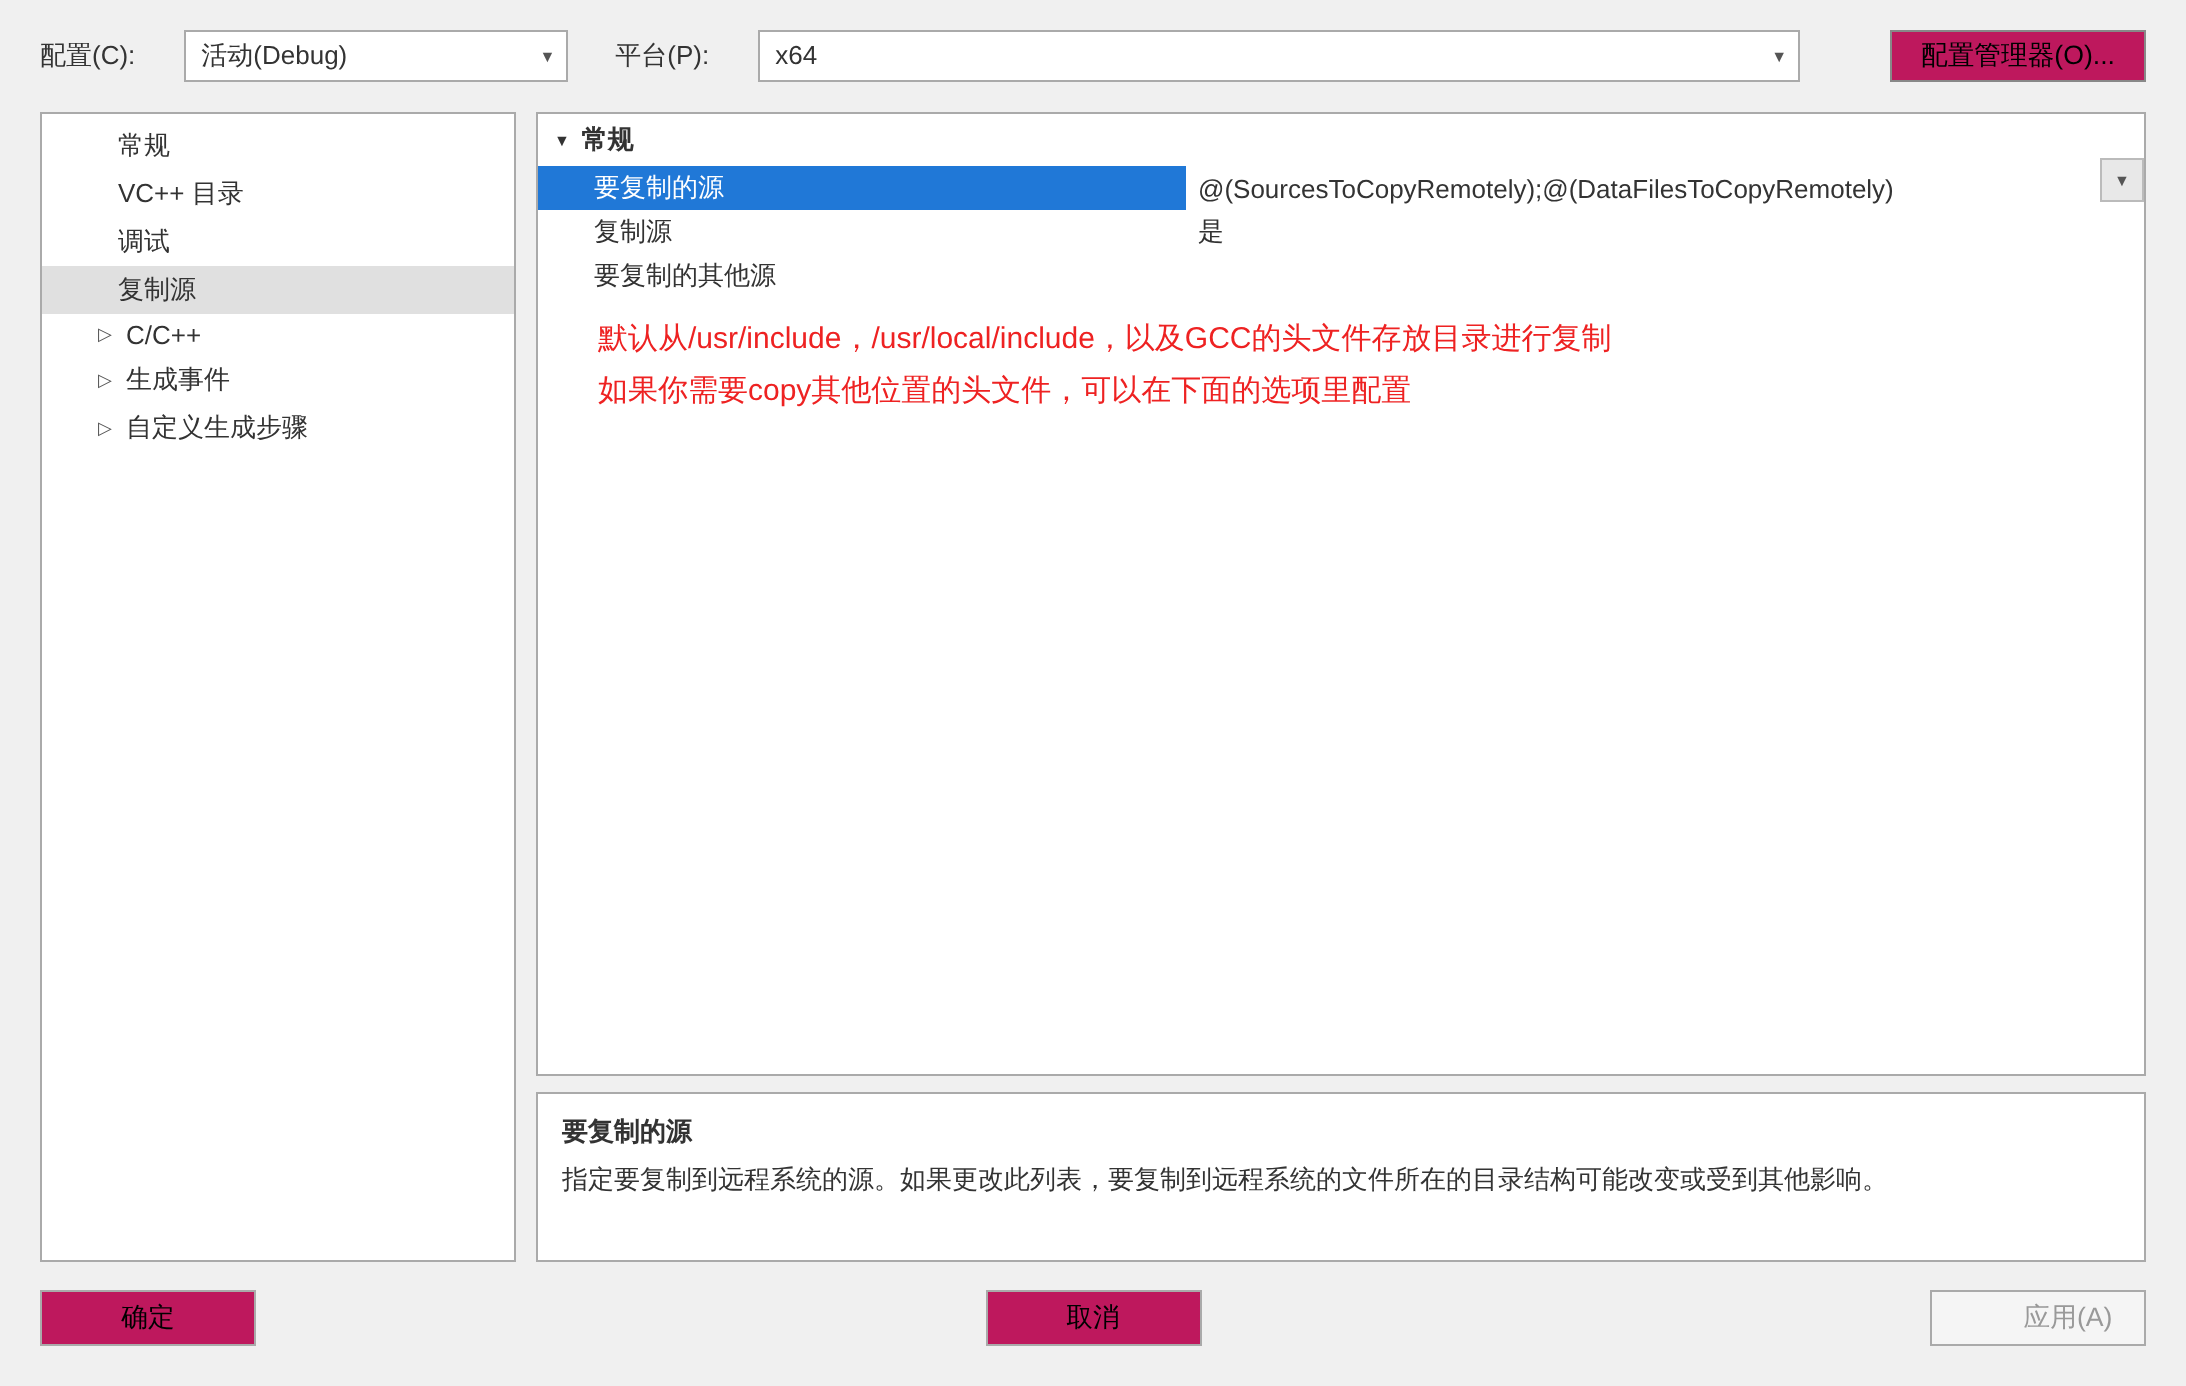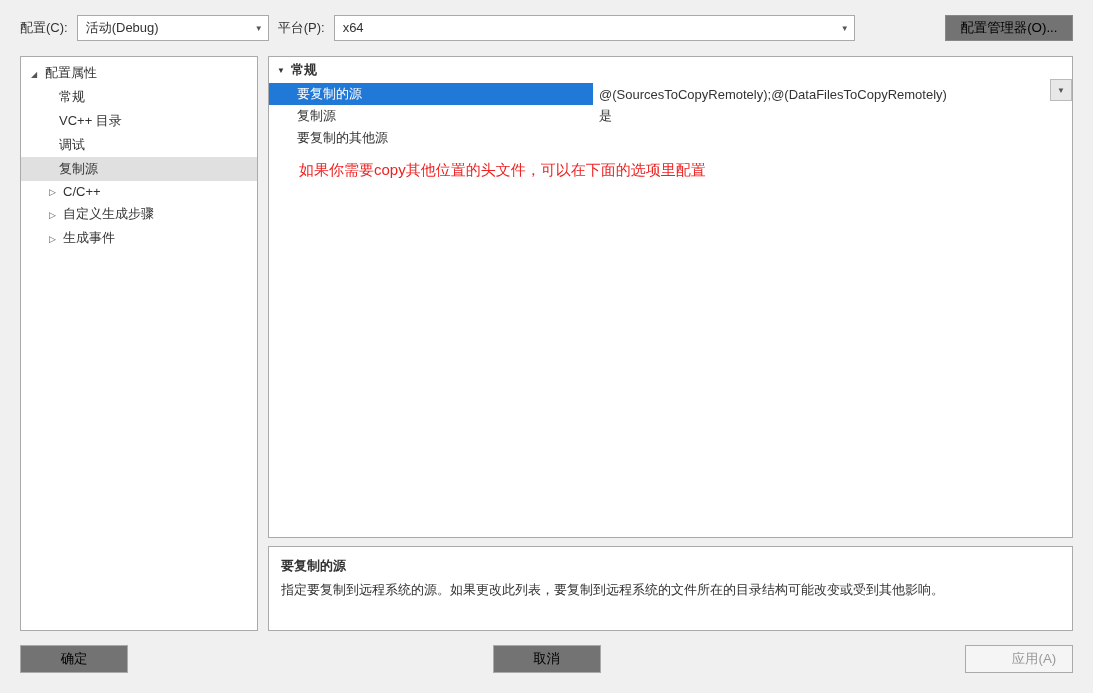--- a/index.html
+++ b/index.html
@@ -13,21 +13,21 @@
       background: #f0f0f0;
       width: 1093px;
       height: 693px;
       overflow: hidden;
       color: #333;
     }
     .top-bar {
       display: flex;
       align-items: center;
       padding: 15px 20px;
-      gap: 9px;
+      gap: 24px;
       background: #f0f0f0;
     }
     .top-label {
       white-space: nowrap;
     }
     .combo {
       position: relative;
       flex: 0 0 auto;
     }
     .combo-input {
@@ -49,21 +49,21 @@
       width: 18px;
       display: flex;
       align-items: center;
       justify-content: center;
       background: #fff;
       font-size: 8px;
       color: #555;
       border-left: none;
     }
     .btn {
-      background: #737373;
+      background: #be185d;
       border: 1px solid #aaa;
       padding: 4px 14px;
       height: 26px;
       display: flex;
       align-items: center;
       justify-content: center;
       cursor: pointer;
     }
     .btn-config-mgr {
       margin-left: auto;
@@ -217,48 +217,44 @@
     <div class="combo-input combo-platform">
         <span>x64</span>
       </div>
     <div class="combo-arrow">▼</div>
   </div>
   <button class="btn btn-config-mgr">配置管理器(O)...</button>
 </div>
 
 <div class="main-area">
   <div class="tree-panel">
-    <div class="tree-item level-1">
-      <span class="tree-expander expanded"></span>
-      <span>配置属性</span>
-    </div>
 
     <div class="tree-item level-2">
       <span>常规</span>
     </div>
     <div class="tree-item level-2">
       <span>VC++ 目录</span>
     </div>
     <div class="tree-item level-2">
       <span>调试</span>
     </div>
     <div class="tree-item level-2 selected">
       <span>复制源</span>
     </div>
     <div class="tree-item level-2x">
       <span class="tree-expander collapsed"></span>
       <span>C/C++</span>
     </div>
     <div class="tree-item level-2x">
       <span class="tree-expander collapsed"></span>
-      <span>自定义生成步骤</span>
+      <span>生成事件</span>
     </div>
     <div class="tree-item level-2x">
       <span class="tree-expander collapsed"></span>
-      <span>生成事件</span>
+      <span>自定义生成步骤</span>
     </div>
   </div>
 
   <div class="right-panel">
     <div class="prop-grid">
       <div class="prop-header">
         <span class="expander">▼</span>
         <span>常规</span>
       </div>
 
@@ -271,20 +267,21 @@
         <div class="value">是</div>
       </div>
       <div class="prop-row">
         <div class="name">要复制的其他源</div>
         <div class="value"></div>
       </div>
 
       <div class="prop-dropdown">▼</div>
 
       <div class="annotation">
+        <div>默认从/usr/include，/usr/local/include，以及GCC的头文件存放目录进行复制</div>
         <div>如果你需要copy其他位置的头文件，可以在下面的选项里配置</div>
       </div>
     </div>
 
     <div class="desc-panel">
       <div class="desc-title">要复制的源</div>
       <div>指定要复制到远程系统的源。如果更改此列表，要复制到远程系统的文件所在的目录结构可能改变或受到其他影响。</div>
     </div>
   </div>
 </div>

